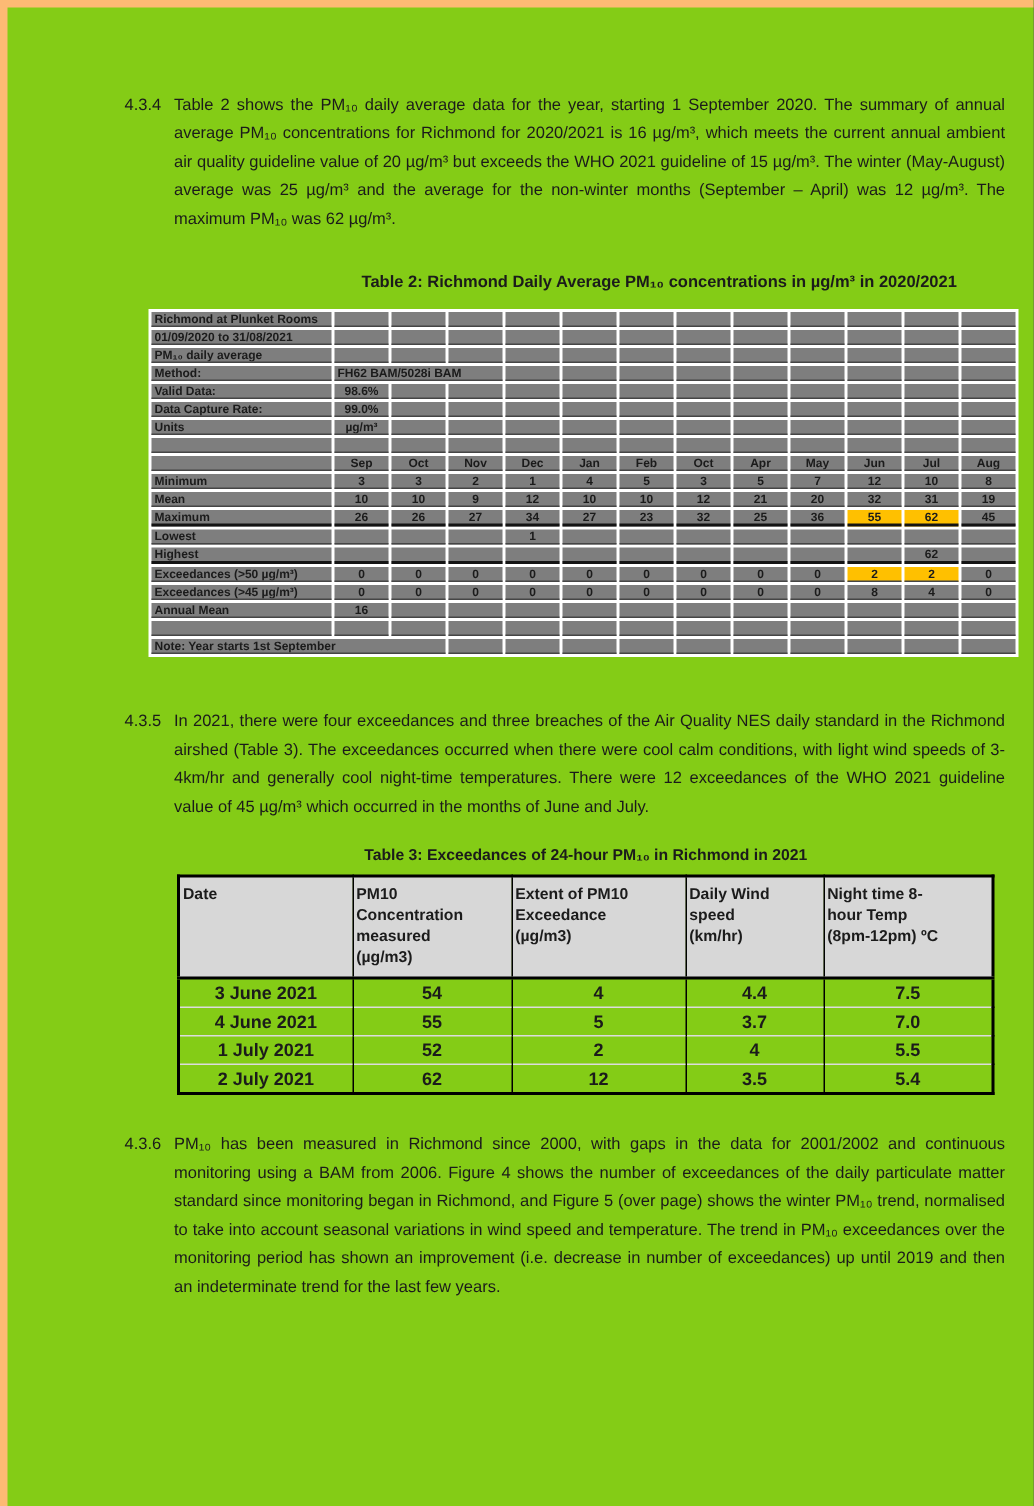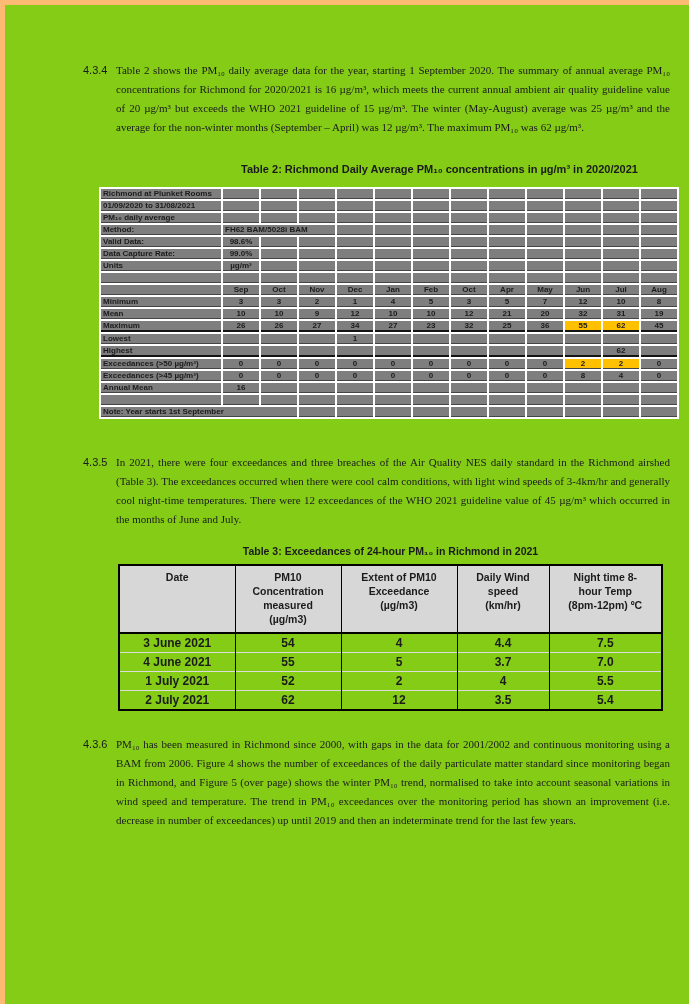--- a/index.html
+++ b/index.html
@@ -10,21 +10,21 @@
     border:5px solid #fdba74;
     font-family:"Liberation Sans", sans-serif;
     color:#1b1b1b;
     overflow:hidden;
     padding-left:23px;
   }
   .content { padding:56px 45px 0 55px; }
 
   .para { display:flex; font-size:11px; line-height:19px; }
   .pnum { width:33px; flex:none; }
-  .ptext { flex:1; text-align:justify;font-family:Liberation Serif, serif; }
+  .ptext { flex:1; text-align:justify; }
   .para.p2 { margin-top:34px; }
   .para.p3 { margin-top:24px; }
 
   
   .t2-wrap { margin-left:16px; width:681px; margin-top:26px; }
   .t2-title { text-align:center; font-weight:bold; font-size:11px; margin-bottom:12px; }
   .t2 {
     border-collapse:separate; border-spacing:2px;
     background:#ffffff;            
     table-layout:fixed; width:580px;
@@ -55,21 +55,21 @@
     border:2px solid #000; font-weight:bold;
   }
   .t3 col.c1 { width:116px; } .t3 col.c2 { width:106px; }
   .t3 col.c3 { width:116px; } .t3 col.c4 { width:92px; }
   .t3 col.c5 { width:113px; }
   .t3 th {
     background:#d7d7d7;
     border:1px solid #000; border-bottom:2px solid #000;
     font-size:10.5px; line-height:14px;
     padding:4px 2px 6px;
-    text-align:center; vertical-align:top;
+    text-align:left; vertical-align:top;
     white-space:pre-line;
   }
   .t3 td {
     border-left:1px solid #000; border-right:1px solid #000;
     border-top:1px solid #dcdcdc;
     font-size:12px; height:16px;
     text-align:center;
     margin-left:35px;
   }
   .t3 tbody tr:first-child td { border-top:none; }

